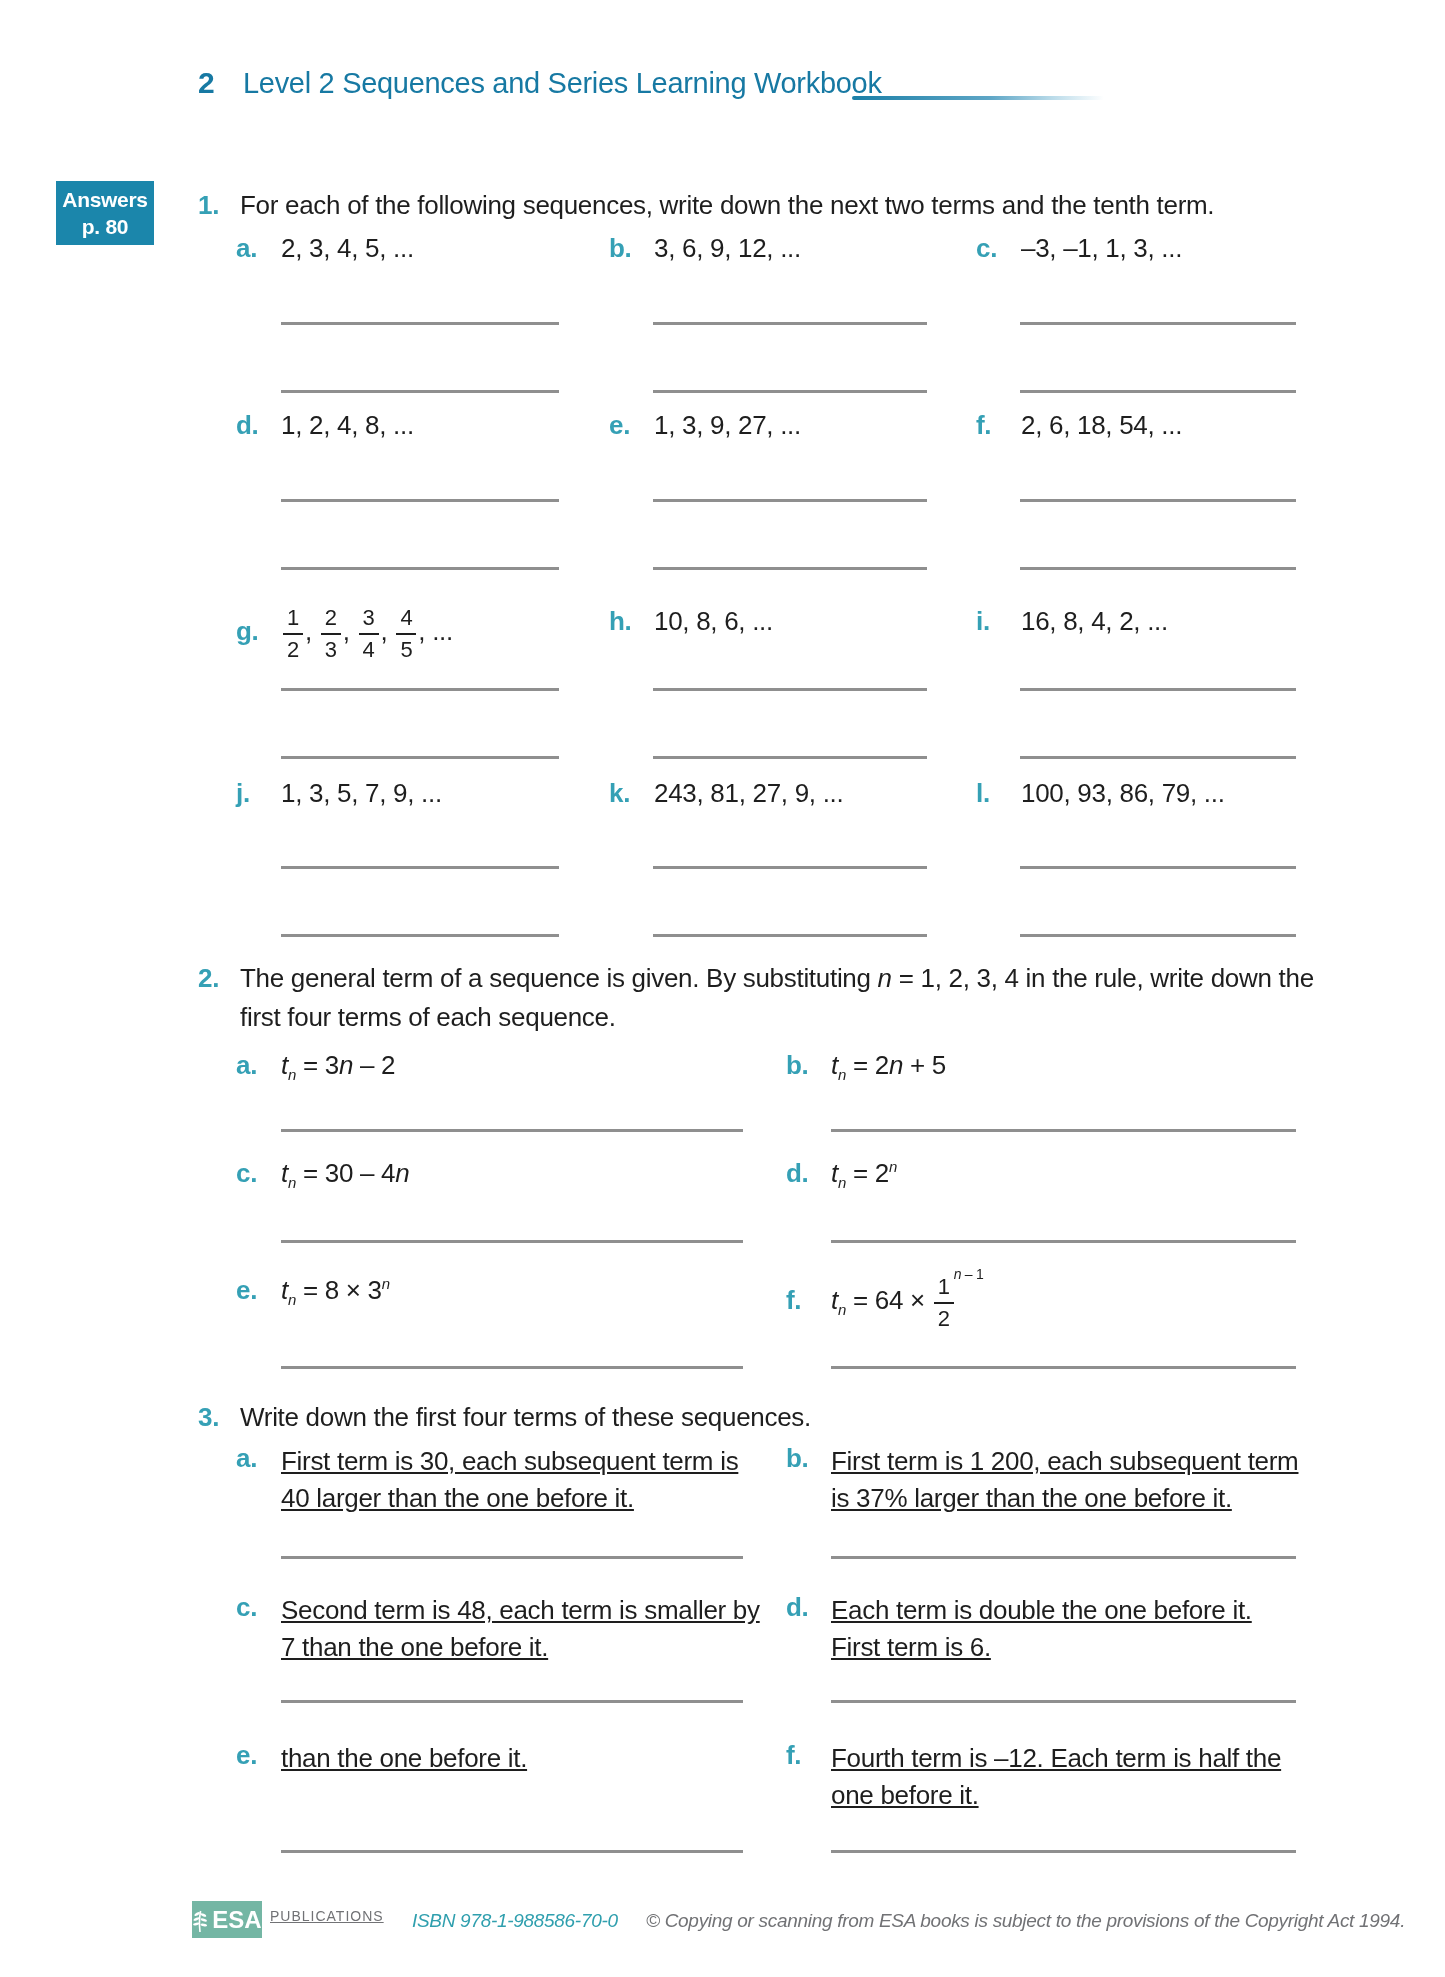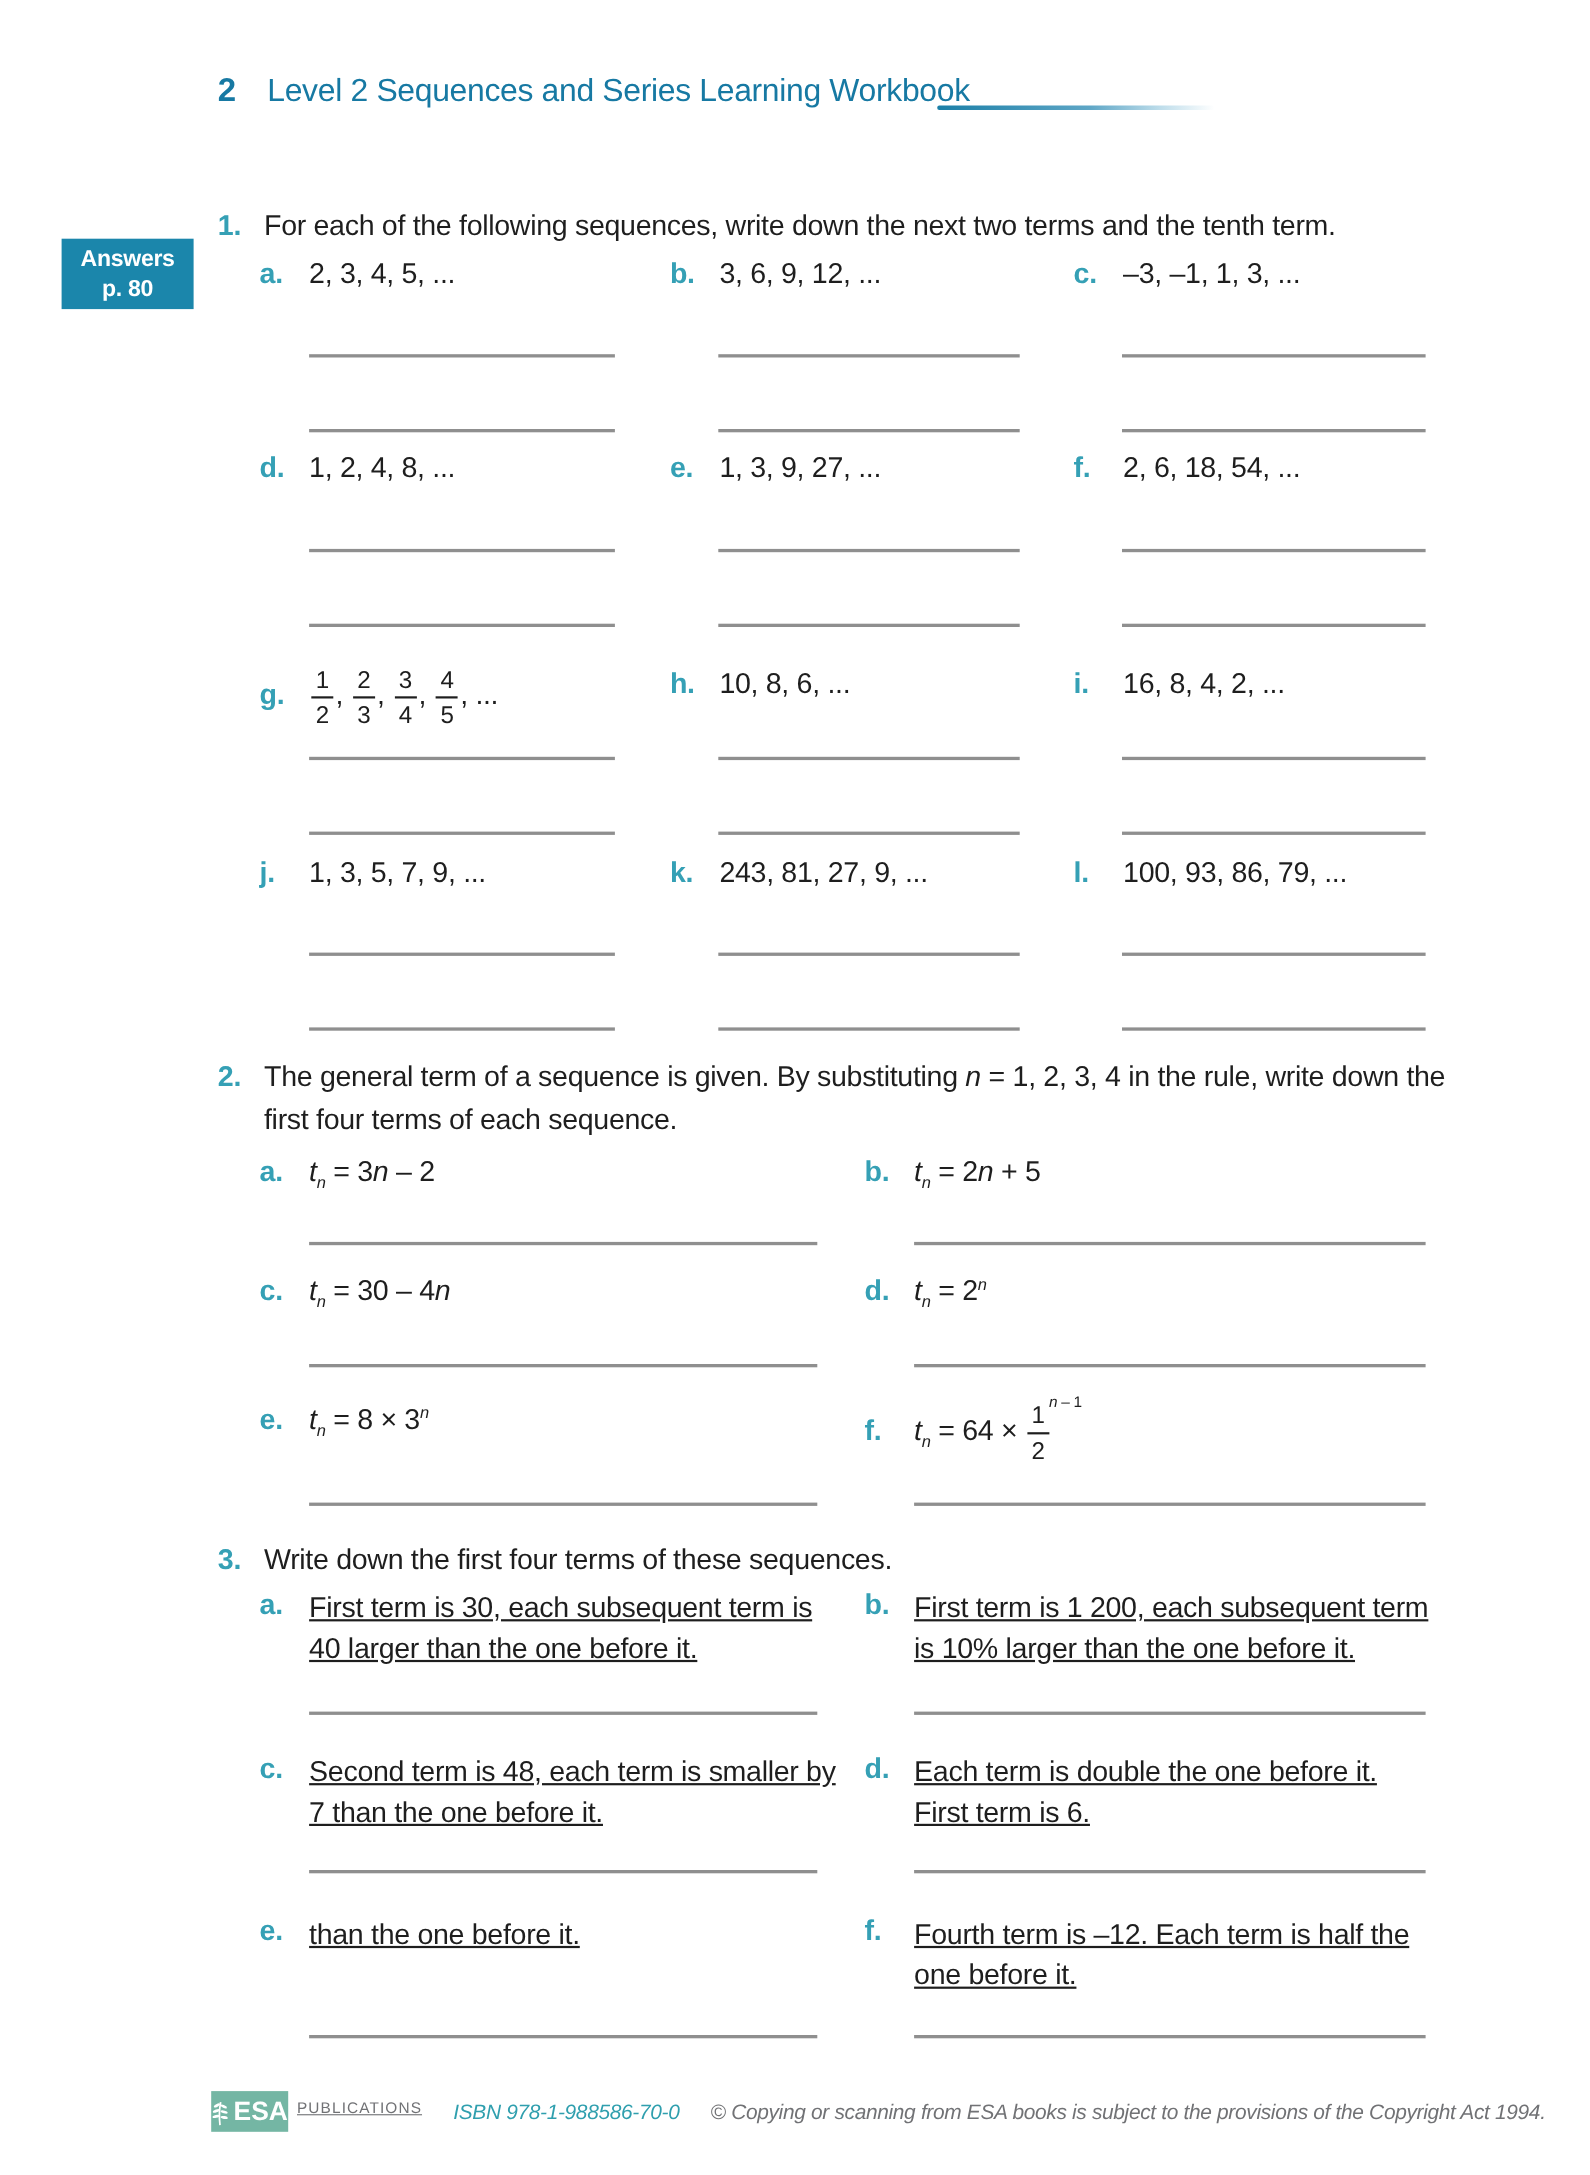--- a/index.html
+++ b/index.html
@@ -18,23 +18,23 @@
     font-family:"Liberation Sans", sans-serif;color:var(--text-dark);
     letter-spacing:-0.3px;
   }
   .abs{position:absolute;white-space:nowrap;}
   
   .pgnum{font-size:30px;font-weight:bold;color:var(--accent-teal);}
   .booktitle{font-size:29px;color:var(--accent-teal);}
   .swoosh{position:absolute;height:4px;border-radius:2px;
     background:linear-gradient(to right,#1b7fa7 0%,#5ea6c6 55%,#bcdcea 80%,rgba(255,255,255,0) 100%);}
   
-  .badge{position:absolute;left:56px;top:181px;width:120px;height:64px;background:var(--badge-bg);
+  .badge{position:absolute;left:56px;top:181px;width:98px;height:64px;background:var(--badge-bg);
     color:#fff;font-weight:bold;font-size:21px;line-height:27px;text-align:center;
-    display:flex;flex-direction:column;justify-content:center;margin-top:36px;}
+    display:flex;flex-direction:column;justify-content:center;}
   
   .qnum{font-size:26px;font-weight:bold;color:var(--label-teal);}
   .qprompt{font-size:26px;color:var(--text-dark);}
   .cell{position:absolute;font-size:26px;white-space:nowrap;}
   .lab{display:inline-block;width:45px;color:var(--label-teal);font-weight:bold;}
   .cell3{position:absolute;font-size:26px;display:flex;}
   .cell3 .lines div{line-height:37px;white-space:nowrap;text-decoration:underline;}
   .answer-line{position:absolute;height:3px;background:var(--line-gray);}
   i{font-style:italic;}
   sub{font-size:15px;}
@@ -142,21 +142,21 @@
       <span class="lab">a.</span>
       <span class="lines">
         <div>First term is 30, each subsequent term is</div>
         <div>40 larger than the one before it.</div>
       </span>
     </div>
   <div class="cell3" style="left:786px;top:1443px">
       <span class="lab">b.</span>
       <span class="lines">
         <div>First term is 1 200, each subsequent term</div>
-        <div>is 10% larger than the one before it.</div>
+        <div>is 37% larger than the one before it.</div>
       </span>
     </div>
 
   <div class="answer-line" style="left:281px;top:1556px;width:462px"></div>
   <div class="answer-line" style="left:831px;top:1556px;width:465px"></div>
 
   <div class="cell3" style="left:236px;top:1592px">
       <span class="lab">c.</span>
       <span class="lines">
         <div>Second term is 48, each term is smaller by</div>

